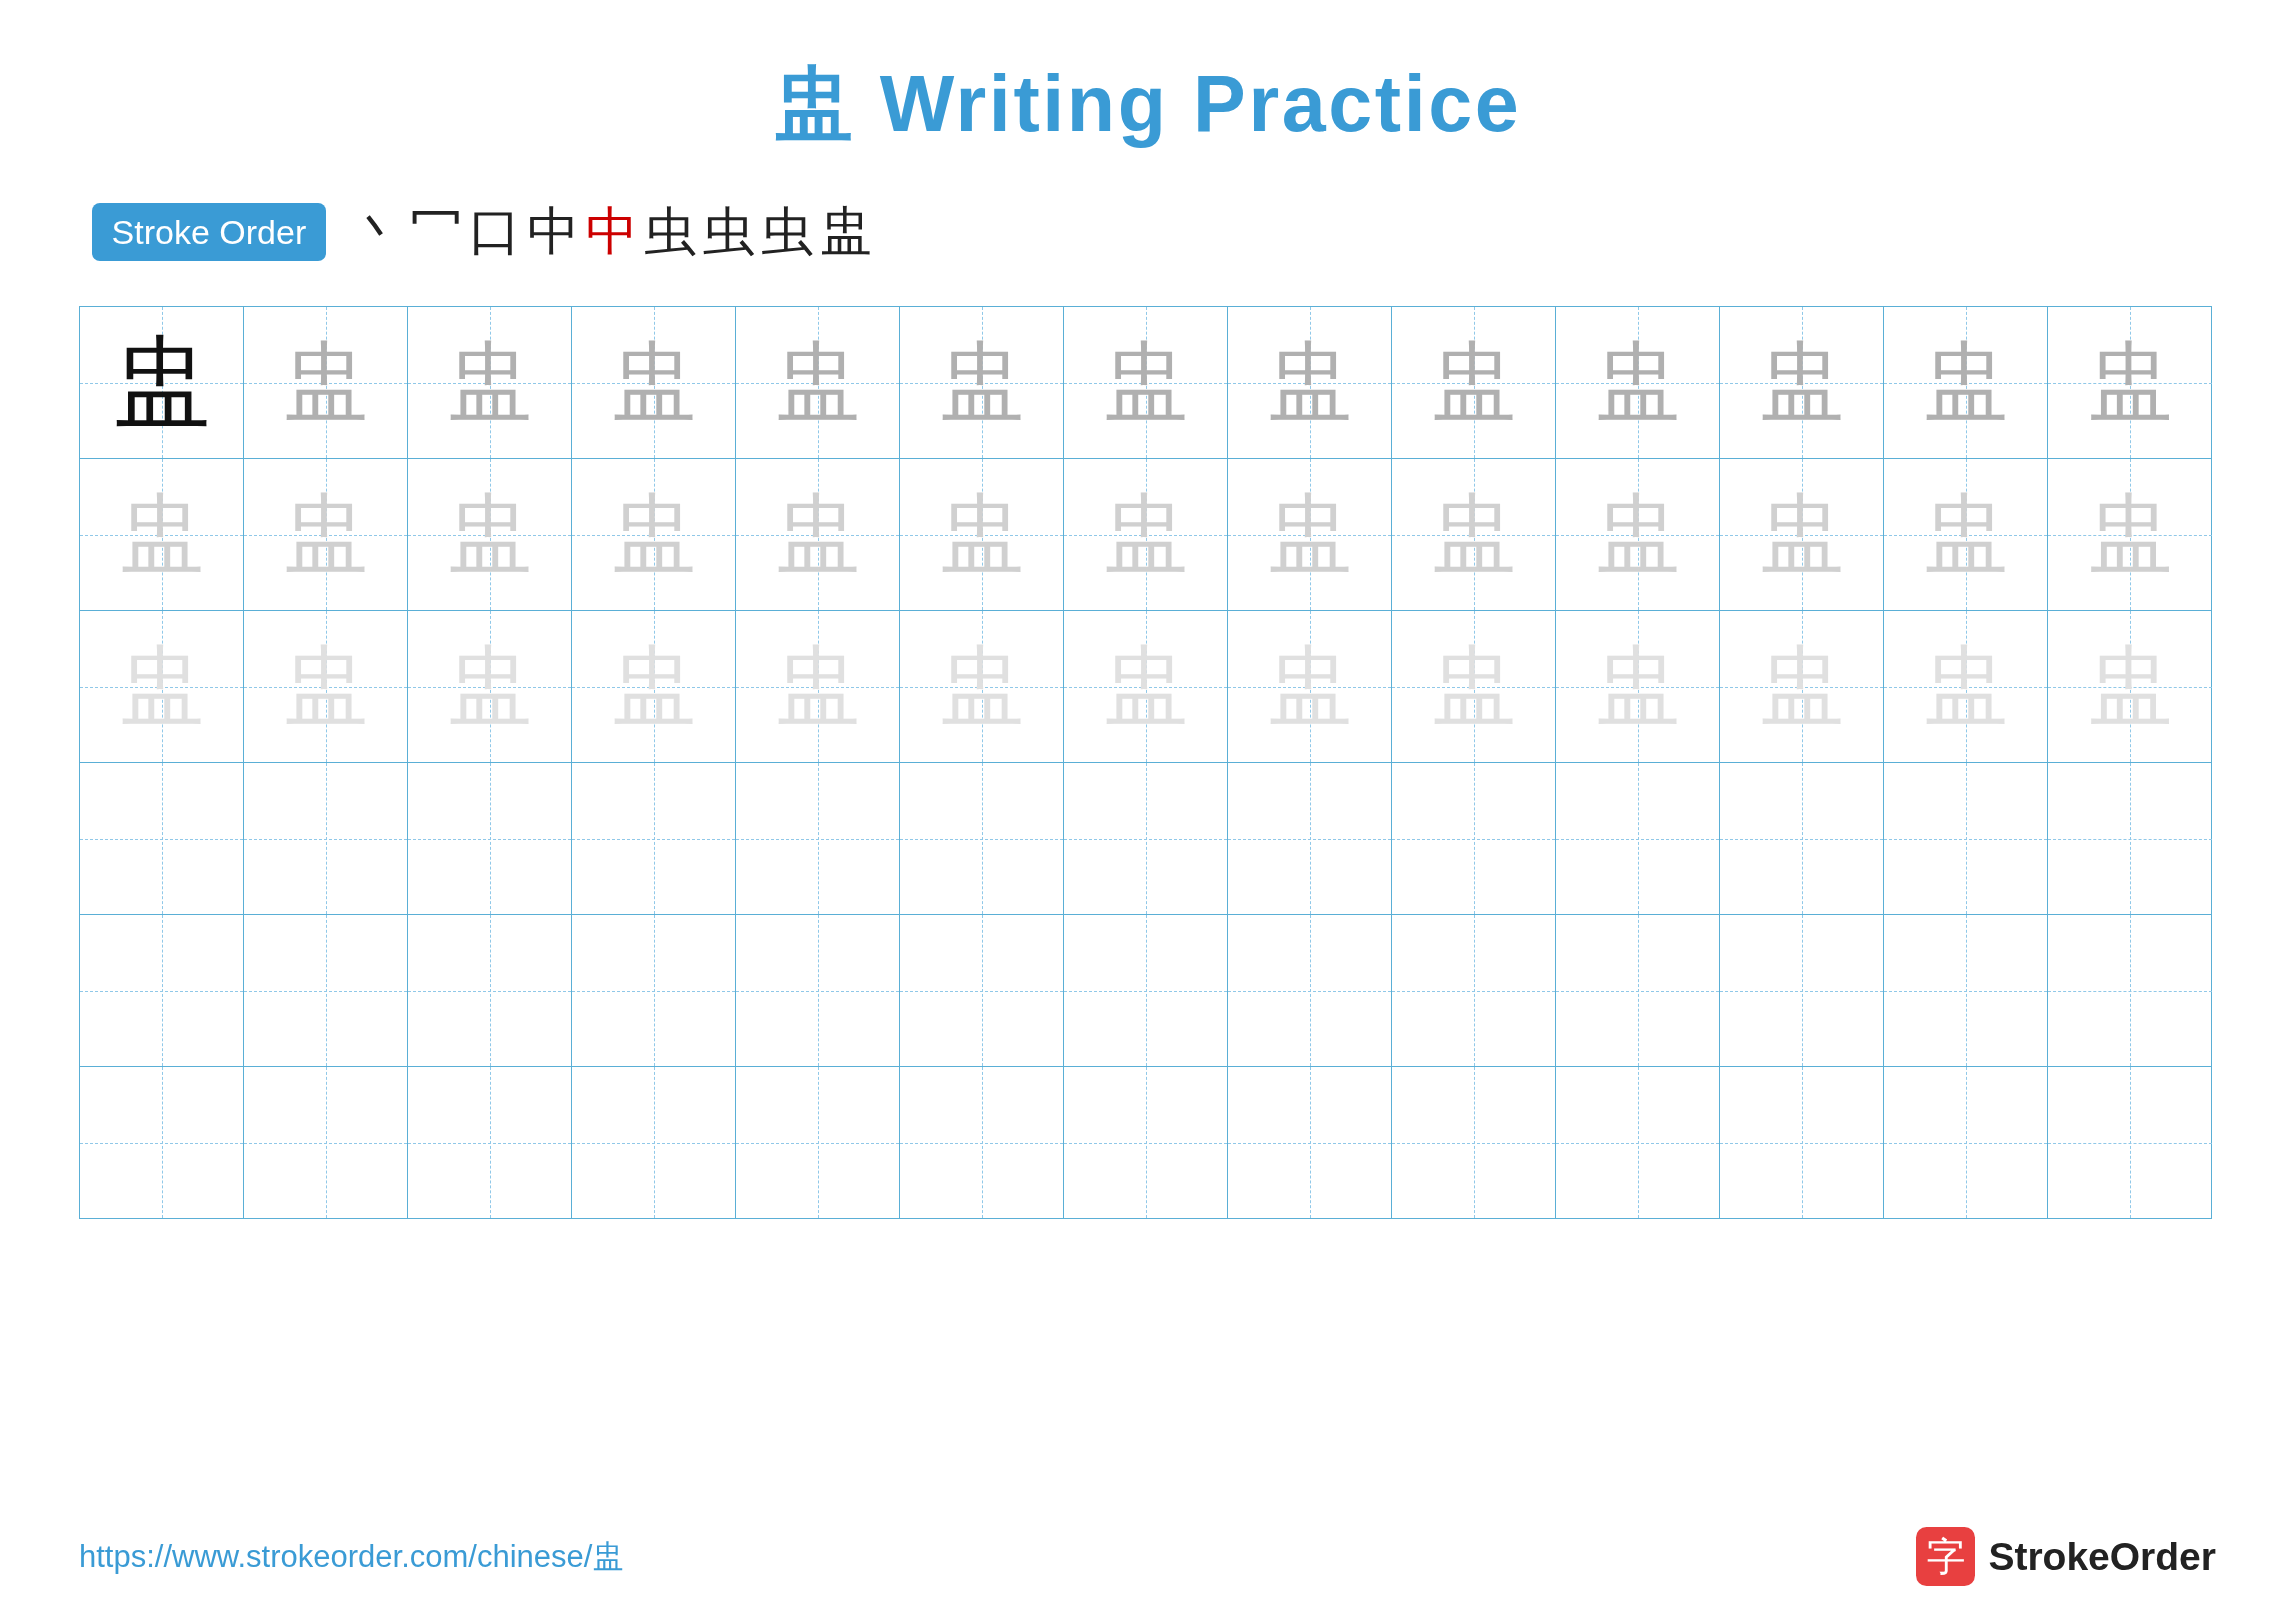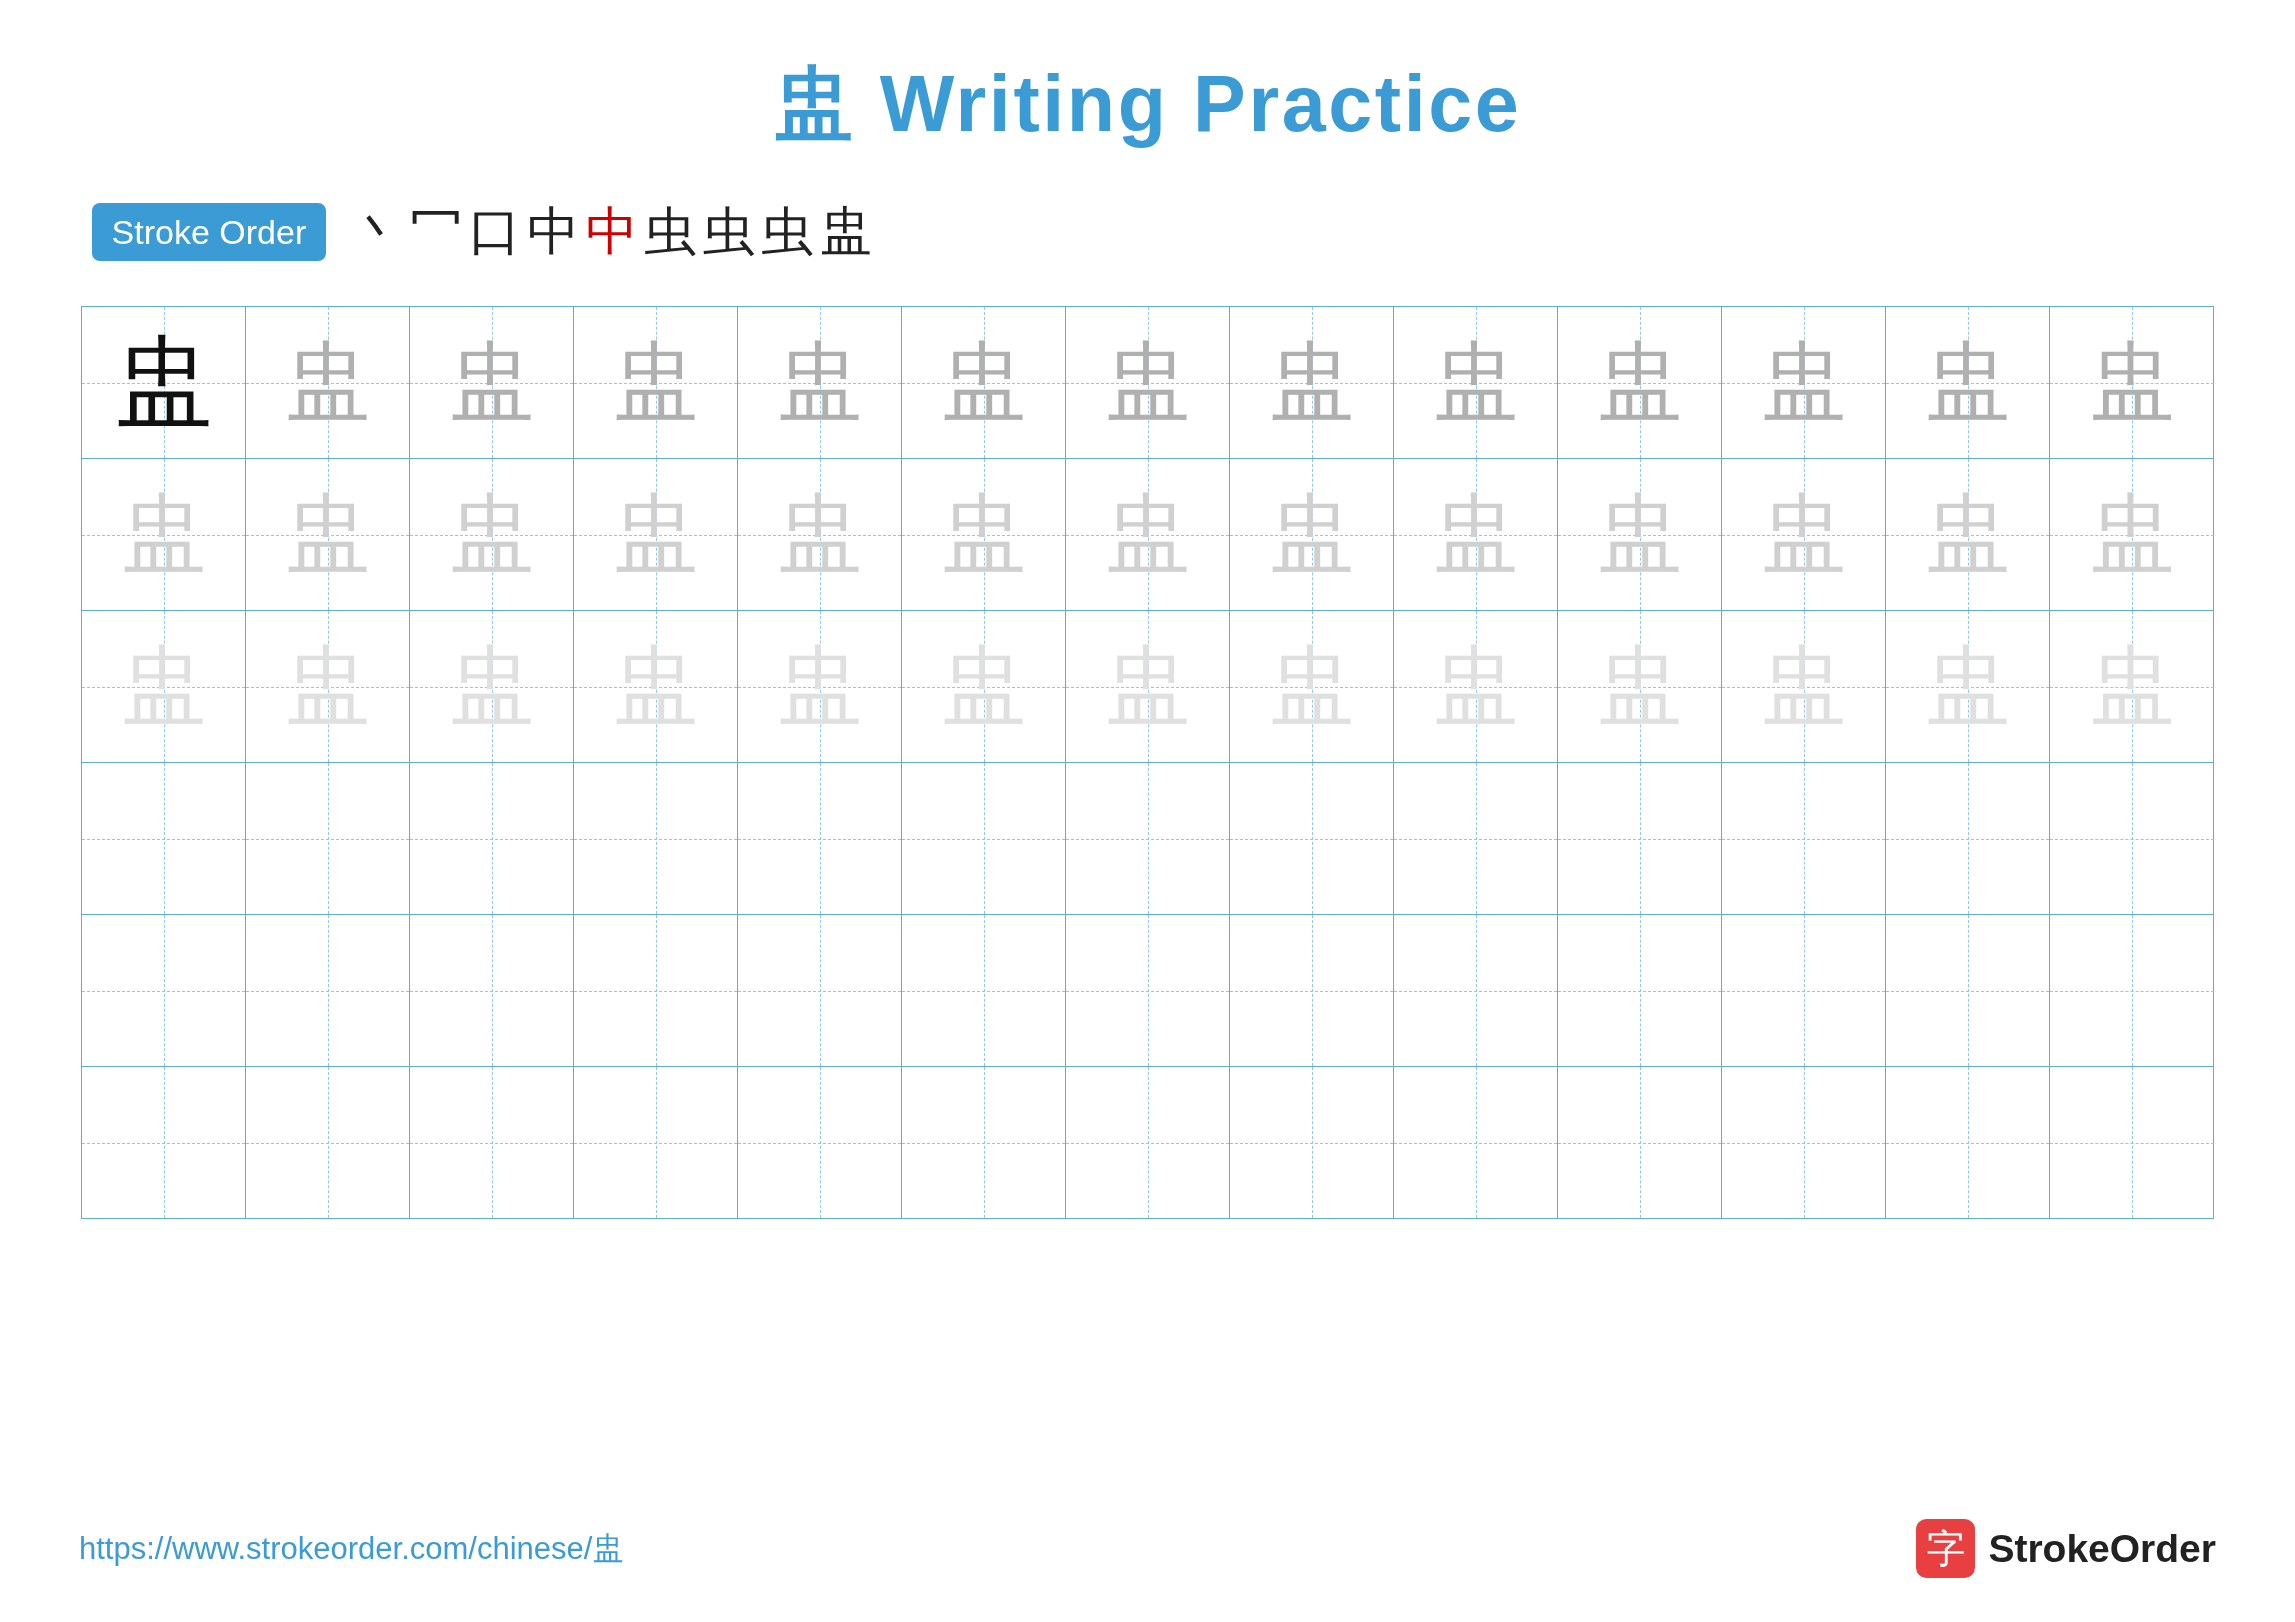--- a/index.html
+++ b/index.html
@@ -12,21 +12,20 @@
       overflow: hidden;
     }
 
     .page-container {
       width: 2295px;
       height: 1622px;
       background: #fff;
       padding: 52px 79px;
       display: flex;
       flex-direction: column;
-      align-items: center;
     }
 
     .title {
       font-size: 79px;
       color: #3a9bd5;
       font-weight: bold;
       text-align: center;
       margin-bottom: 39px;
       letter-spacing: 2.6px;
     }
@@ -142,21 +141,21 @@
     }
 
     
     .grid-cell.first-example .char-in-cell {
       font-size: 98px;
       color: #111;
     }
 
     .footer {
       position: absolute;
-      bottom: 44px;
+      bottom: 36px;
       left: 79px;
       right: 79px;
       display: flex;
       align-items: center;
       justify-content: space-between;
     }
 
     .footer-url {
       font-size: 31px;
       color: #3a9bd5;

